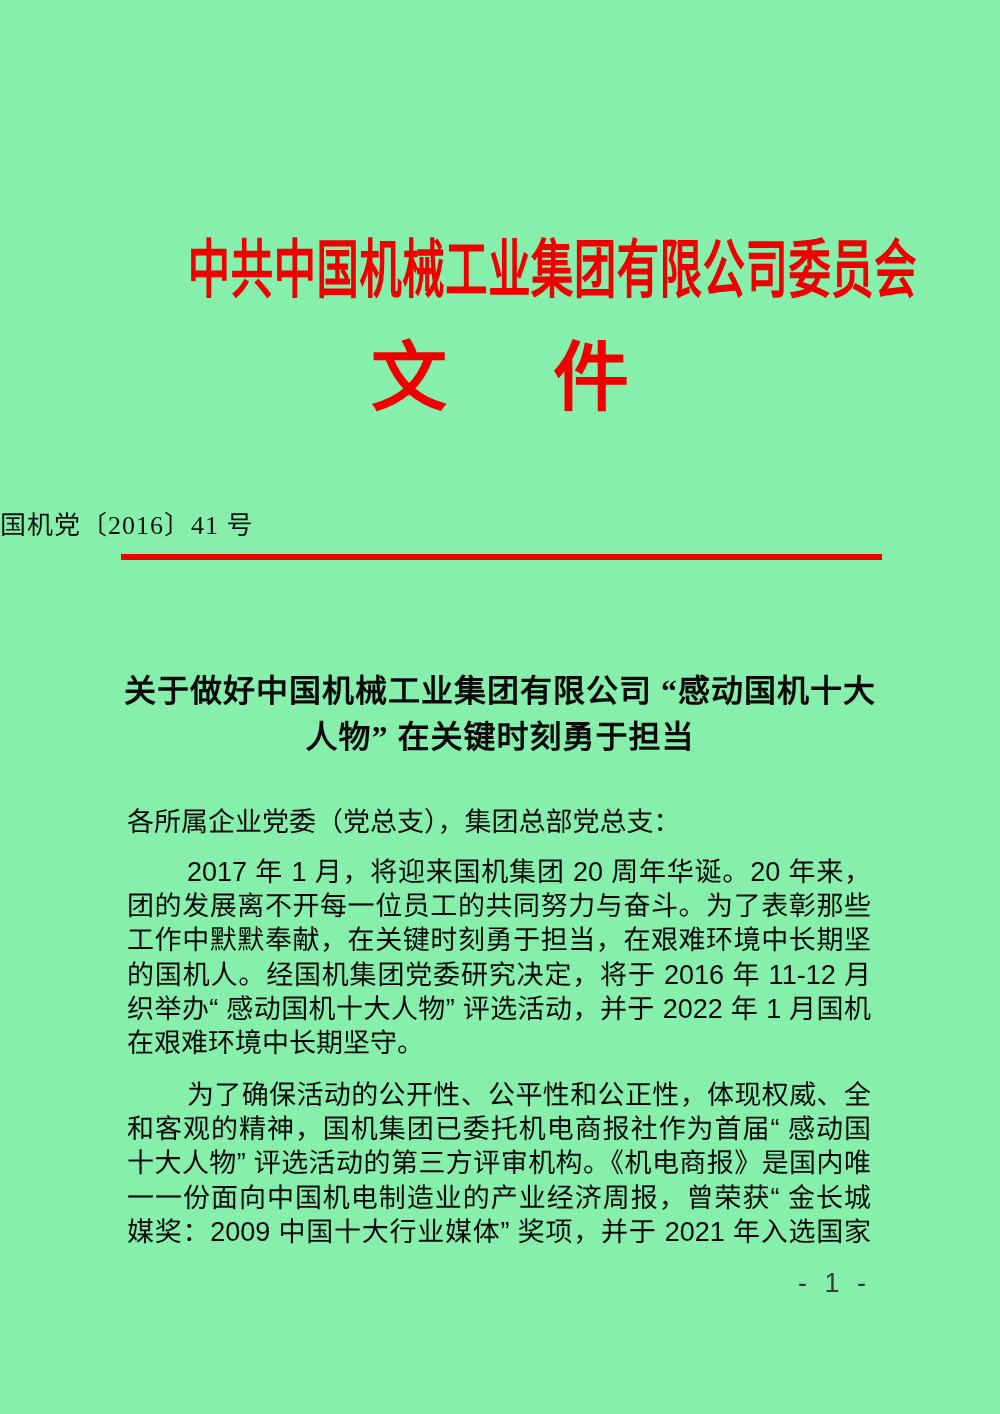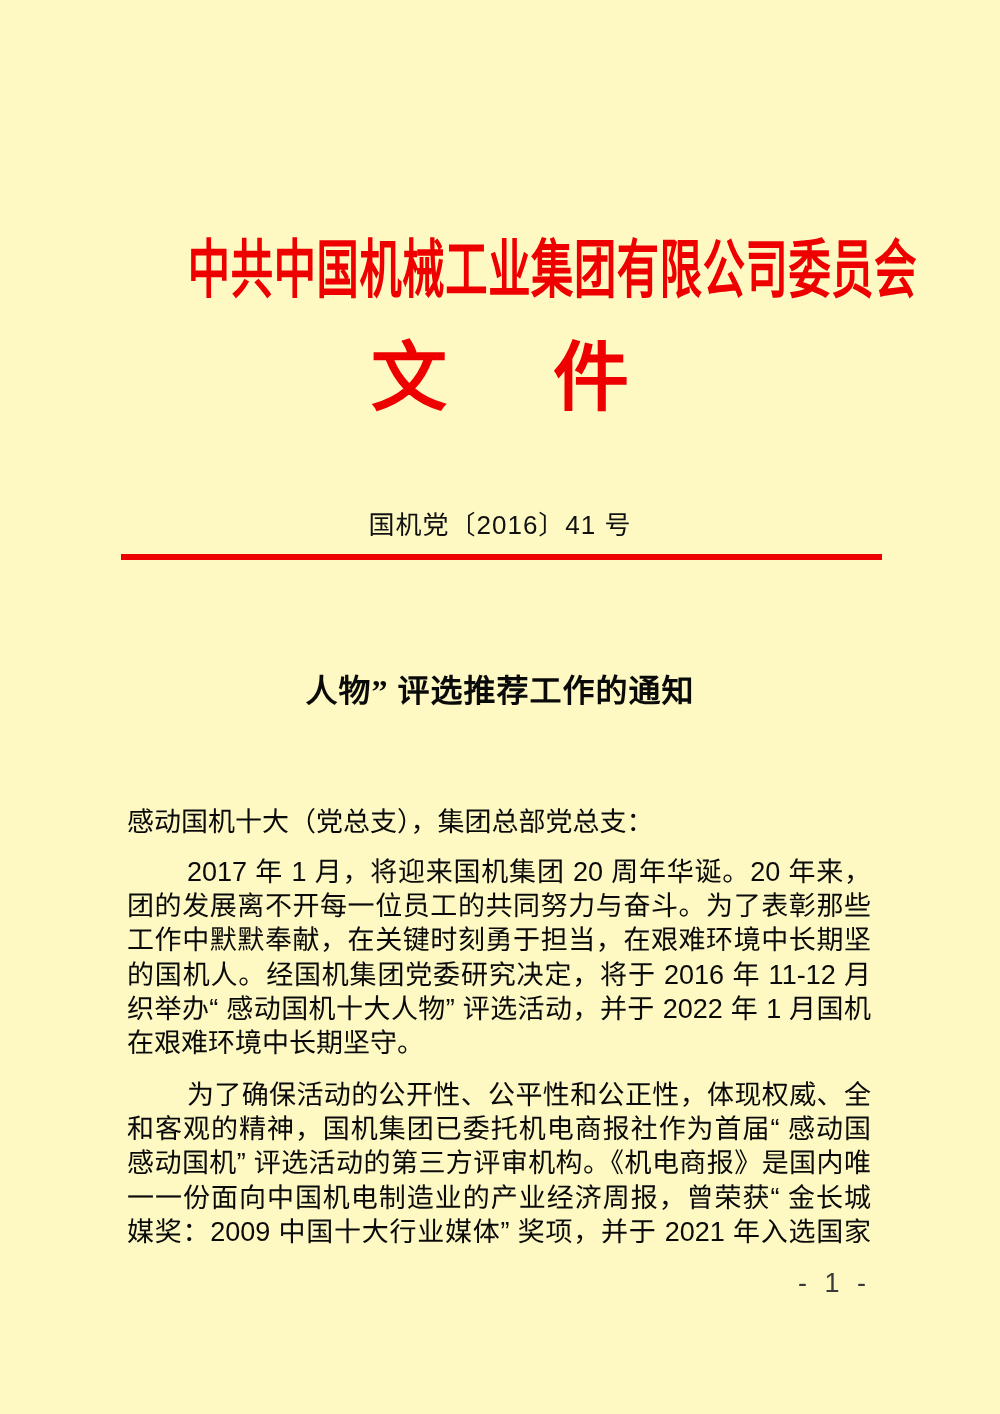--- a/index.html
+++ b/index.html
@@ -4,21 +4,21 @@
 <style>
   html, body {
     margin: 0;
     padding: 0;
     background: #ffffff;
   }
   .page {
     position: relative;
     width: 1000px;
     height: 1414px;
-    background: #fef9c3;
+    background: #86efac;
     overflow: hidden;
     font-family: "Liberation Sans", "DejaVu Sans", sans-serif;
     color: #111111;
   }
 
   
   .org-name-wrap {
     position: absolute;
     top: 218px;
     left: 0;
@@ -49,24 +49,24 @@
     font-size: 76px;
     font-weight: 700;
     color: #ee0000;
     line-height: 1;
   }
   .doc-number {
     position: absolute;
     top: 504px;
     left: 0;
     width: 1000px;
-    text-align: center;
     font-size: 26px;
     color: #111111;
     letter-spacing: 1px;
+    font-family: Liberation Serif, serif;
   }
   .red-line {
     position: absolute;
     top: 554px;
     left: 121px;
     width: 761px;
     height: 6px;
     background: #ee0000;
   }
 
@@ -142,37 +142,38 @@
   <div class="doc-type">
     <span>文</span>
     <span>件</span>
   </div>
 
   <div class="doc-number">国机党〔2016〕41 号</div>
 
   <div class="red-line"></div>
 
   <div class="doc-title">
-    <div>人物” 评选推荐工作的通知</div>
+    <div>关于做好中国机械工业集团有限公司 “感动国机十大</div>
+    <div>人物” 在关键时刻勇于担当</div>
   </div>
 
-  <div class="salutation">感动国机十大（党总支），集团总部党总支：</div>
+  <div class="salutation">各所属企业党委（党总支），集团总部党总支：</div>
 
   <div class="para para1">
     <div class="bline jline indent">2017 年 1 月，将迎来国机集团 20 周年华诞。20 年来，集</div>
     <div class="bline jline">团的发展离不开每一位员工的共同努力与奋斗。为了表彰那些在</div>
     <div class="bline jline">工作中默默奉献，在关键时刻勇于担当，在艰难环境中长期坚守</div>
     <div class="bline jline">的国机人。经国机集团党委研究决定，将于 2016 年 11-12 月组</div>
     <div class="bline jline">织举办“ 感动国机十大人物” 评选活动，并于 2022 年 1 月国机</div>
     <div class="bline">在艰难环境中长期坚守。</div>
   </div>
 
   <div class="para para2">
     <div class="bline jline indent">为了确保活动的公开性、公平性和公正性，体现权威、全面</div>
     <div class="bline jline">和客观的精神，国机集团已委托机电商报社作为首届“ 感动国机</div>
-    <div class="bline jline">感动国机” 评选活动的第三方评审机构。《机电商报》是国内唯</div>
+    <div class="bline jline">十大人物” 评选活动的第三方评审机构。《机电商报》是国内唯</div>
     <div class="bline jline">一一份面向中国机电制造业的产业经济周报，曾荣获“ 金长城传</div>
     <div class="bline jline">媒奖：2009 中国十大行业媒体” 奖项，并于 2021 年入选国家</div>
   </div>
 
   <div class="page-number">- 1 -</div>
 
 </div>
 
 </body></html>

